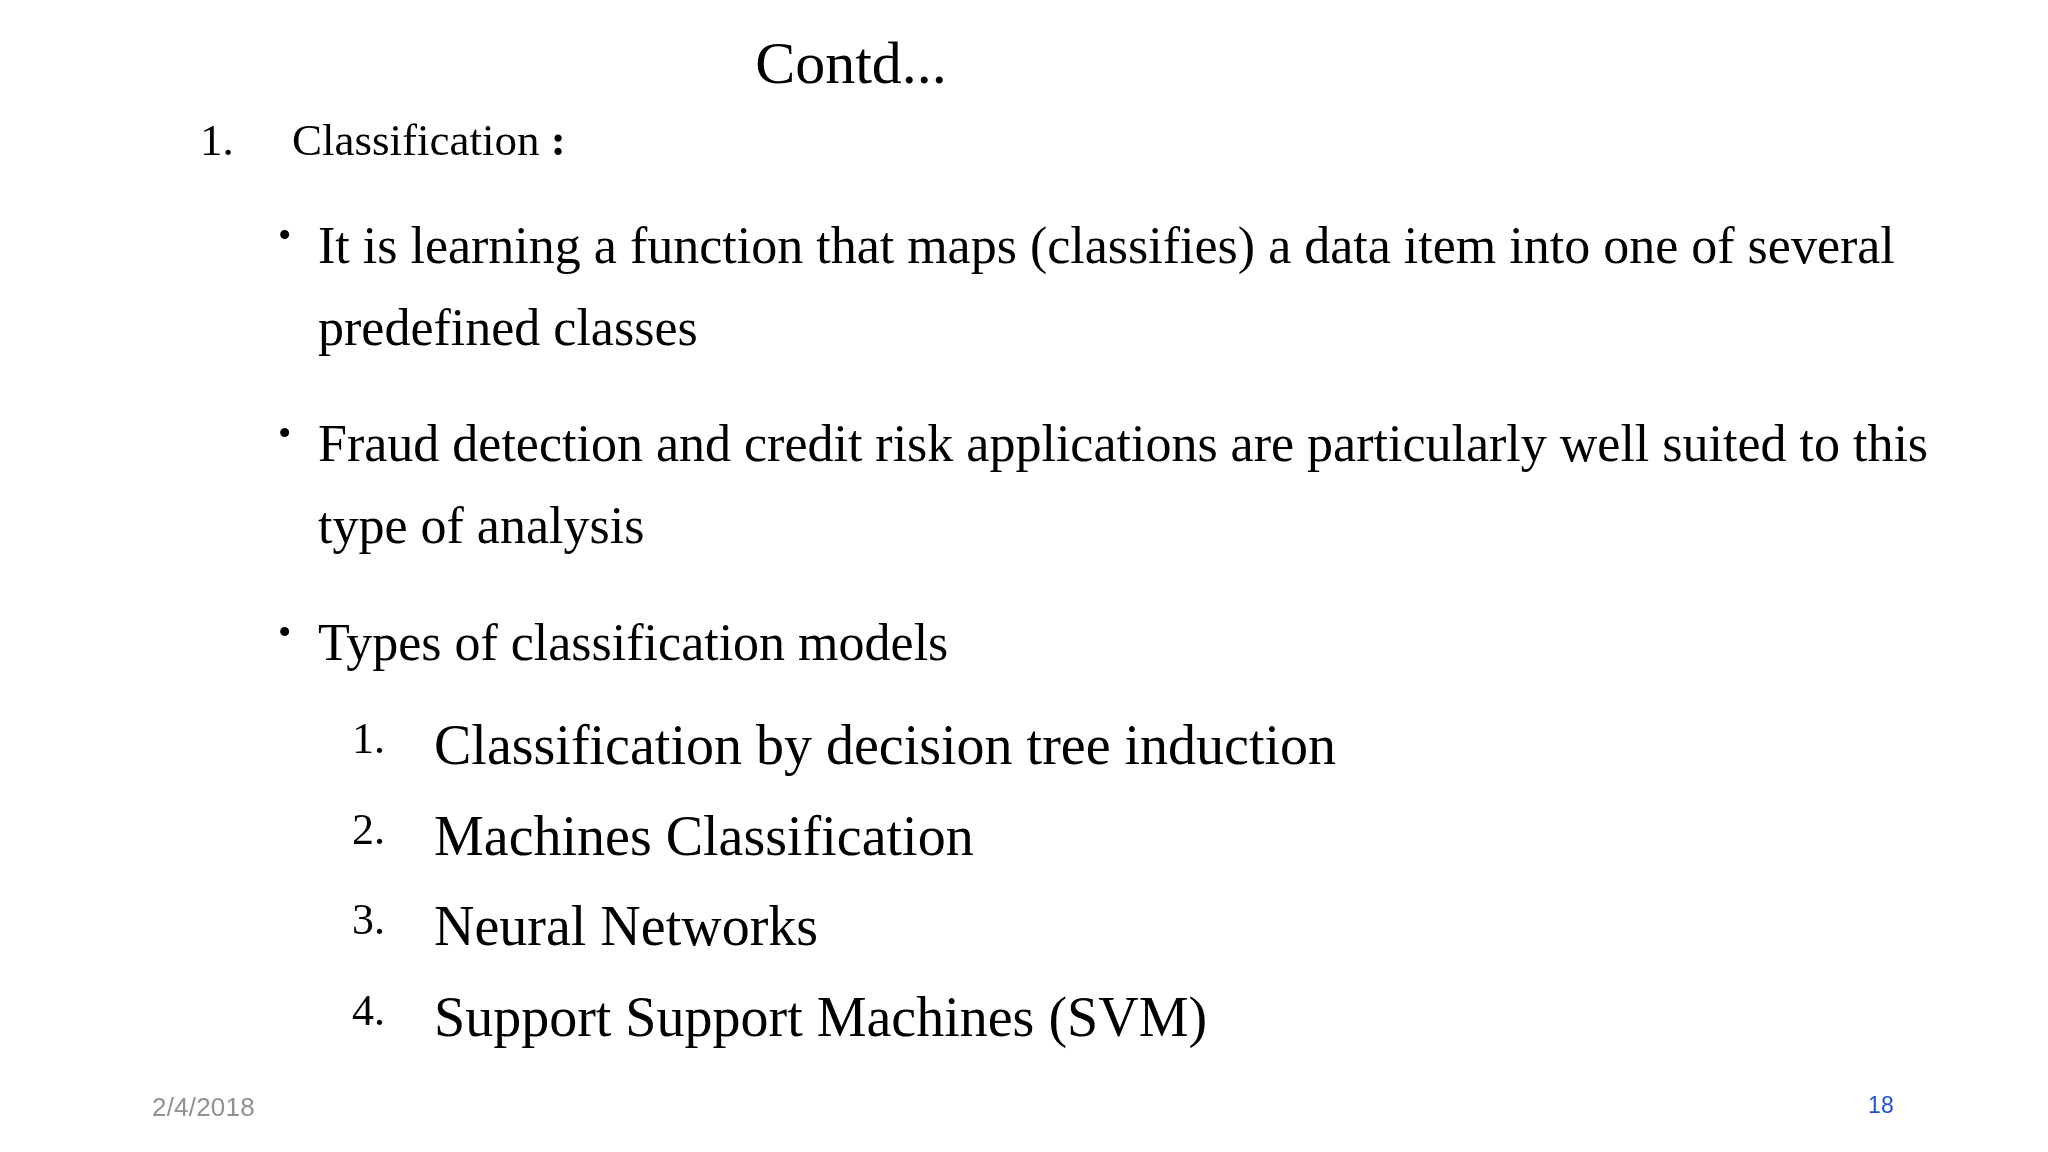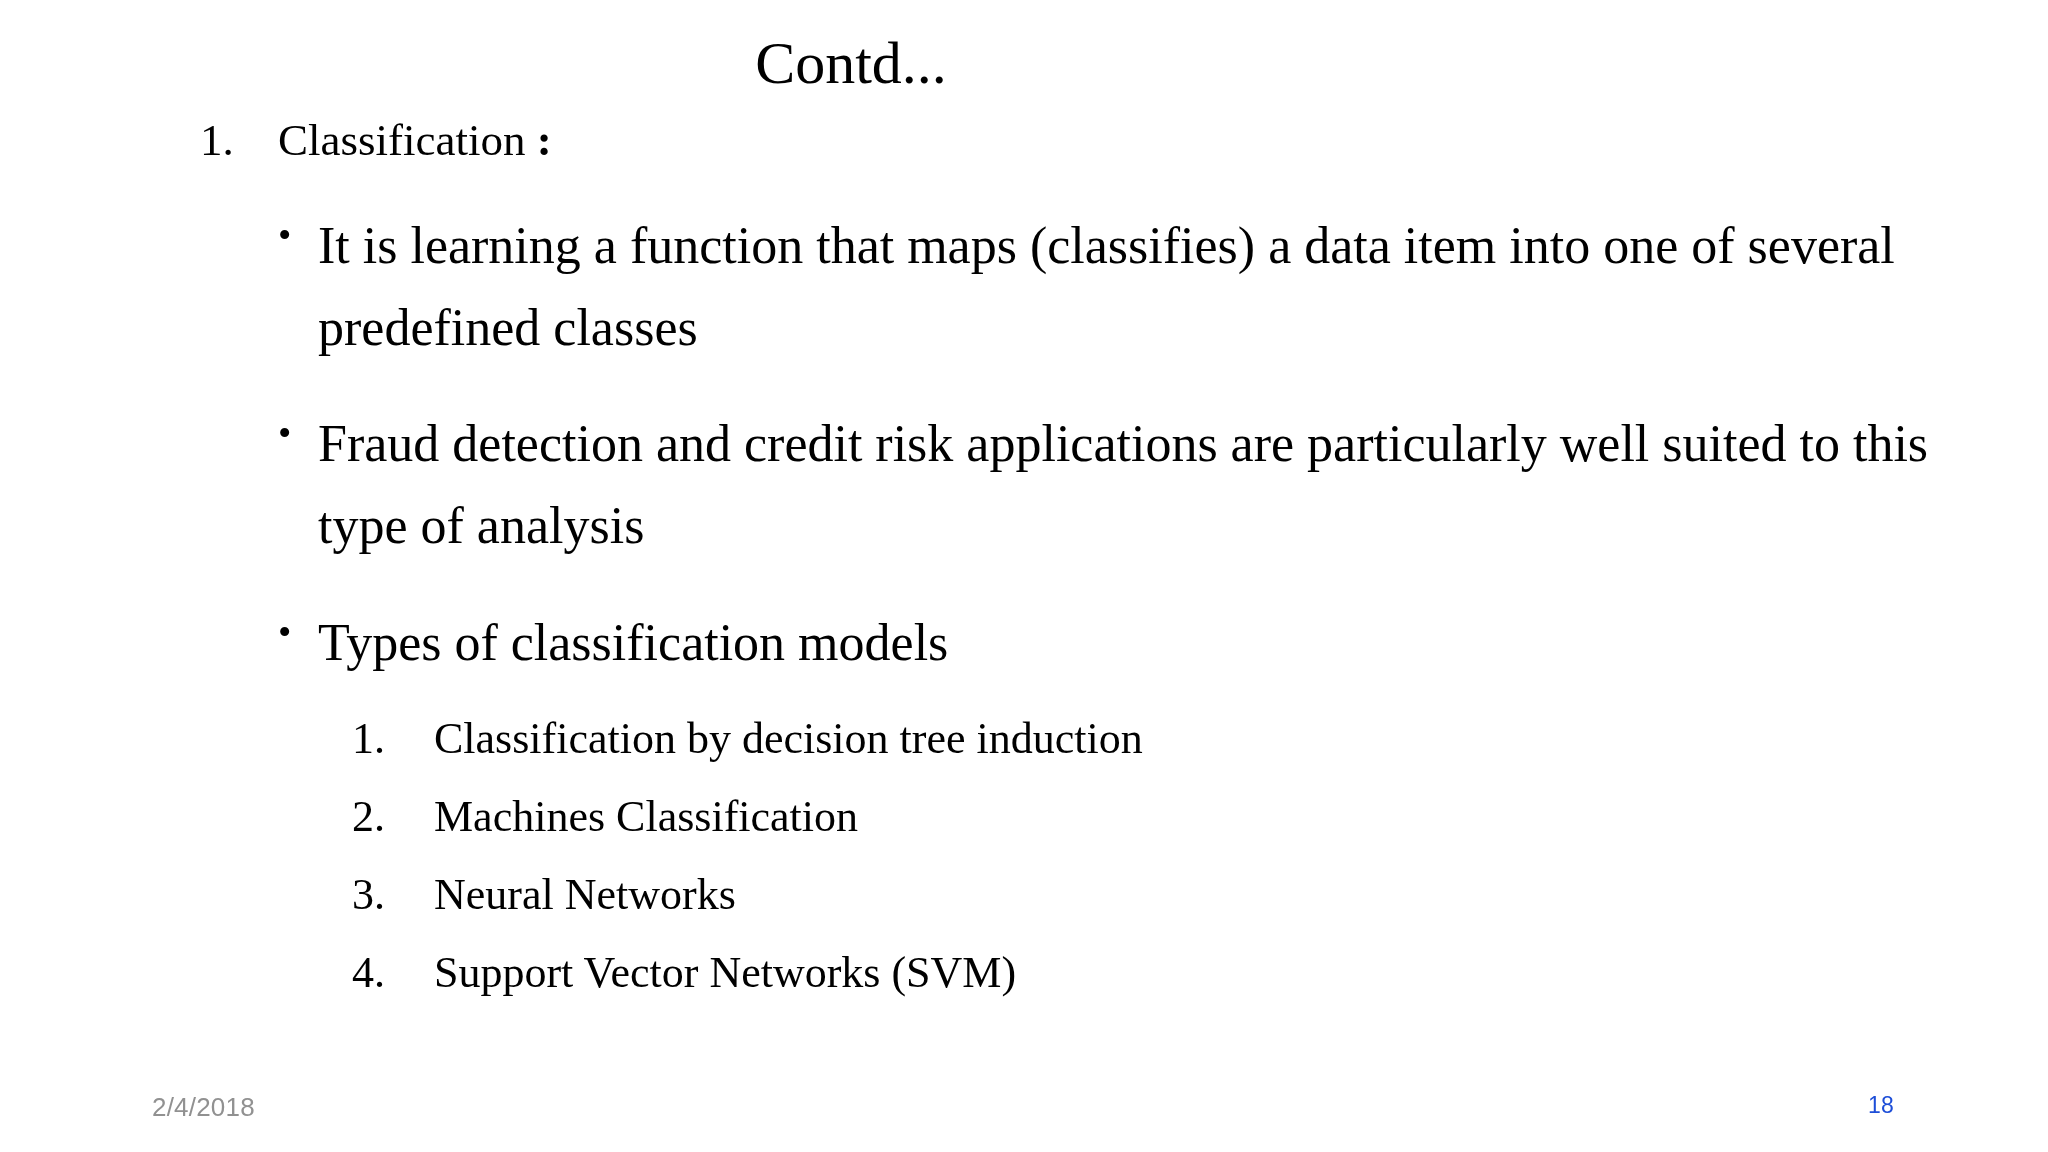--- a/index.html
+++ b/index.html
@@ -57,20 +57,21 @@
     font-family: "Liberation Serif", "DejaVu Serif", serif;
   }
   .lvl1 .marker {
     width: 78px;
     flex: 0 0 78px;
     font-size: 45px;
   }
   .lvl1 .txt {
     font-size: 45px;
     white-space: pre;
+    margin-left: 14px;
   }
   .lvl1 .txt .colon {
     font-weight: bold;
   }
 
   
   .lvl2 {
     position: relative;
     display: flex;
     align-items: flex-start;
@@ -104,21 +105,21 @@
     font-size: 44px;
     line-height: 1.05;
     font-family: "Liberation Serif", "DejaVu Serif", serif;
   }
   .lvl3 .marker {
     flex: 0 0 82px;
     width: 82px;
     font-size: 44px;
   }
   .lvl3 .txt {
-    font-size: 44px;
+    font-size: 56px;
   }
 
   
   .gap-a { margin-top: 42px; }
   .gap-b { margin-top: 34px; }
 
   
   .footer-date {
     position: absolute;
     left: 152px;
@@ -177,21 +178,21 @@
       <span class="txt">Machines Classification</span>
     </div>
 
     <div class="lvl3">
       <span class="marker">3.</span>
       <span class="txt">Neural Networks</span>
     </div>
 
     <div class="lvl3">
       <span class="marker">4.</span>
-      <span class="txt">Support Vector Networks (SVM)</span>
+      <span class="txt">Support Support Machines (SVM)</span>
     </div>
 
   </div>
 
   <div class="footer-date">2/4/2018</div>
 
   <div class="footer-page">18</div>
 
 </div>
 

